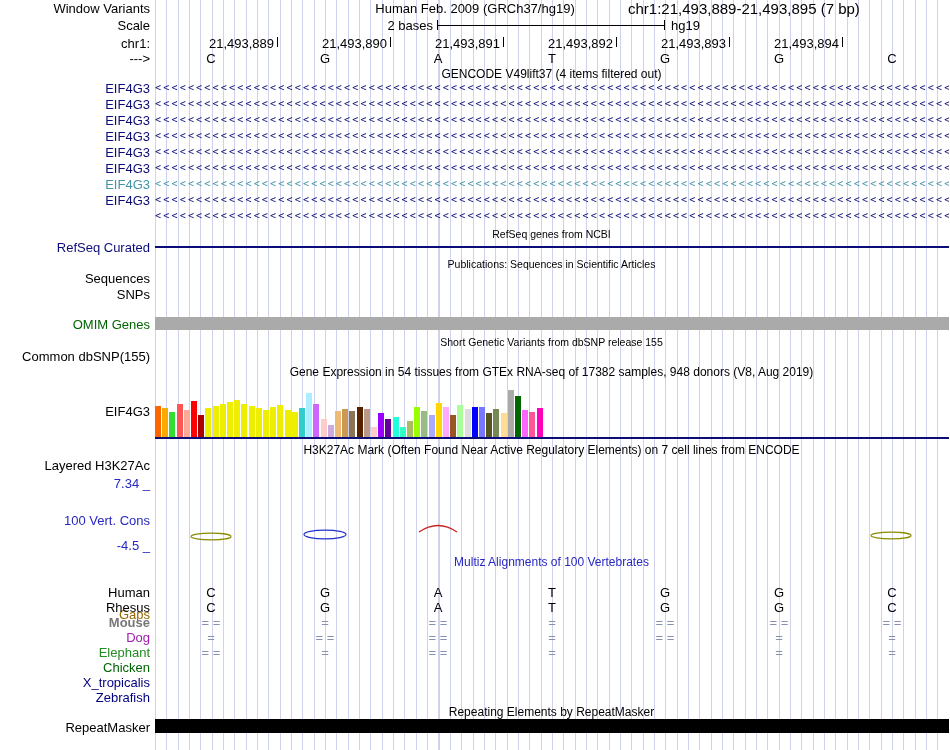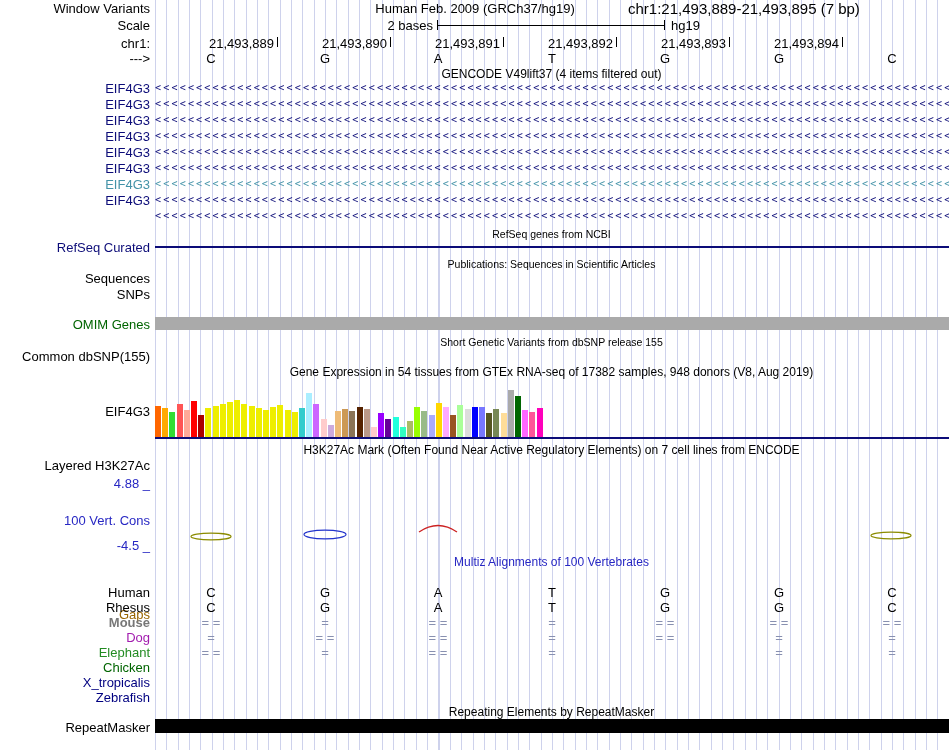--- a/index.html
+++ b/index.html
@@ -107,21 +107,21 @@
       <div style="position: absolute; left: 360px; width: 6px; top: 7px; height: 41px; background: rgb(0, 102, 0);"></div>
       <div style="position: absolute; left: 367.2px; width: 6px; top: 21px; height: 27px; background: rgb(255, 102, 255);"></div>
       <div style="position: absolute; left: 374.4px; width: 6px; top: 23px; height: 25px; background: rgb(255, 85, 153);"></div>
       <div style="position: absolute; left: 381.6px; width: 6px; top: 19px; height: 29px; background: rgb(255, 0, 187);"></div>
     </div>
   <div class="abs" style="left:155px;top:437px;width:794px;height:2px;background:#0c0c78"></div>
 
   <div class="title" style="top:444px">H3K27Ac Mark (Often Found Near Active Regulatory Elements) on 7 cell lines from ENCODE</div>
   <div class="leftlbl" style="top:459px">Layered H3K27Ac</div>
 
-  <div class="leftlbl blue" style="top:477px">4.88 _</div>
+  <div class="leftlbl blue" style="top:477px">7.34 _</div>
   <div class="leftlbl blue" style="top:514px">100 Vert. Cons</div>
   <div class="leftlbl blue" style="top:539px">-4.5 _</div>
 
   <div class="title blue" style="top:556px">Multiz Alignments of 100 Vertebrates</div>
 
   <div class="title" style="top:706px">Repeating Elements by RepeatMasker</div>
   <div class="abs" style="left:155px;top:719px;width:794px;height:14px;background:#000"></div>
   <div class="leftlbl" style="top:721px">RepeatMasker</div>
 <div style="position: absolute; left: 172px; top: 37px; width: 102px; text-align: right; font-size: 13px; line-height: 13px;">21,493,889</div>
     <div style="position: absolute; left: 277px; top: 37px; width: 1px; height: 10px; background: rgb(0, 0, 0);"></div>

